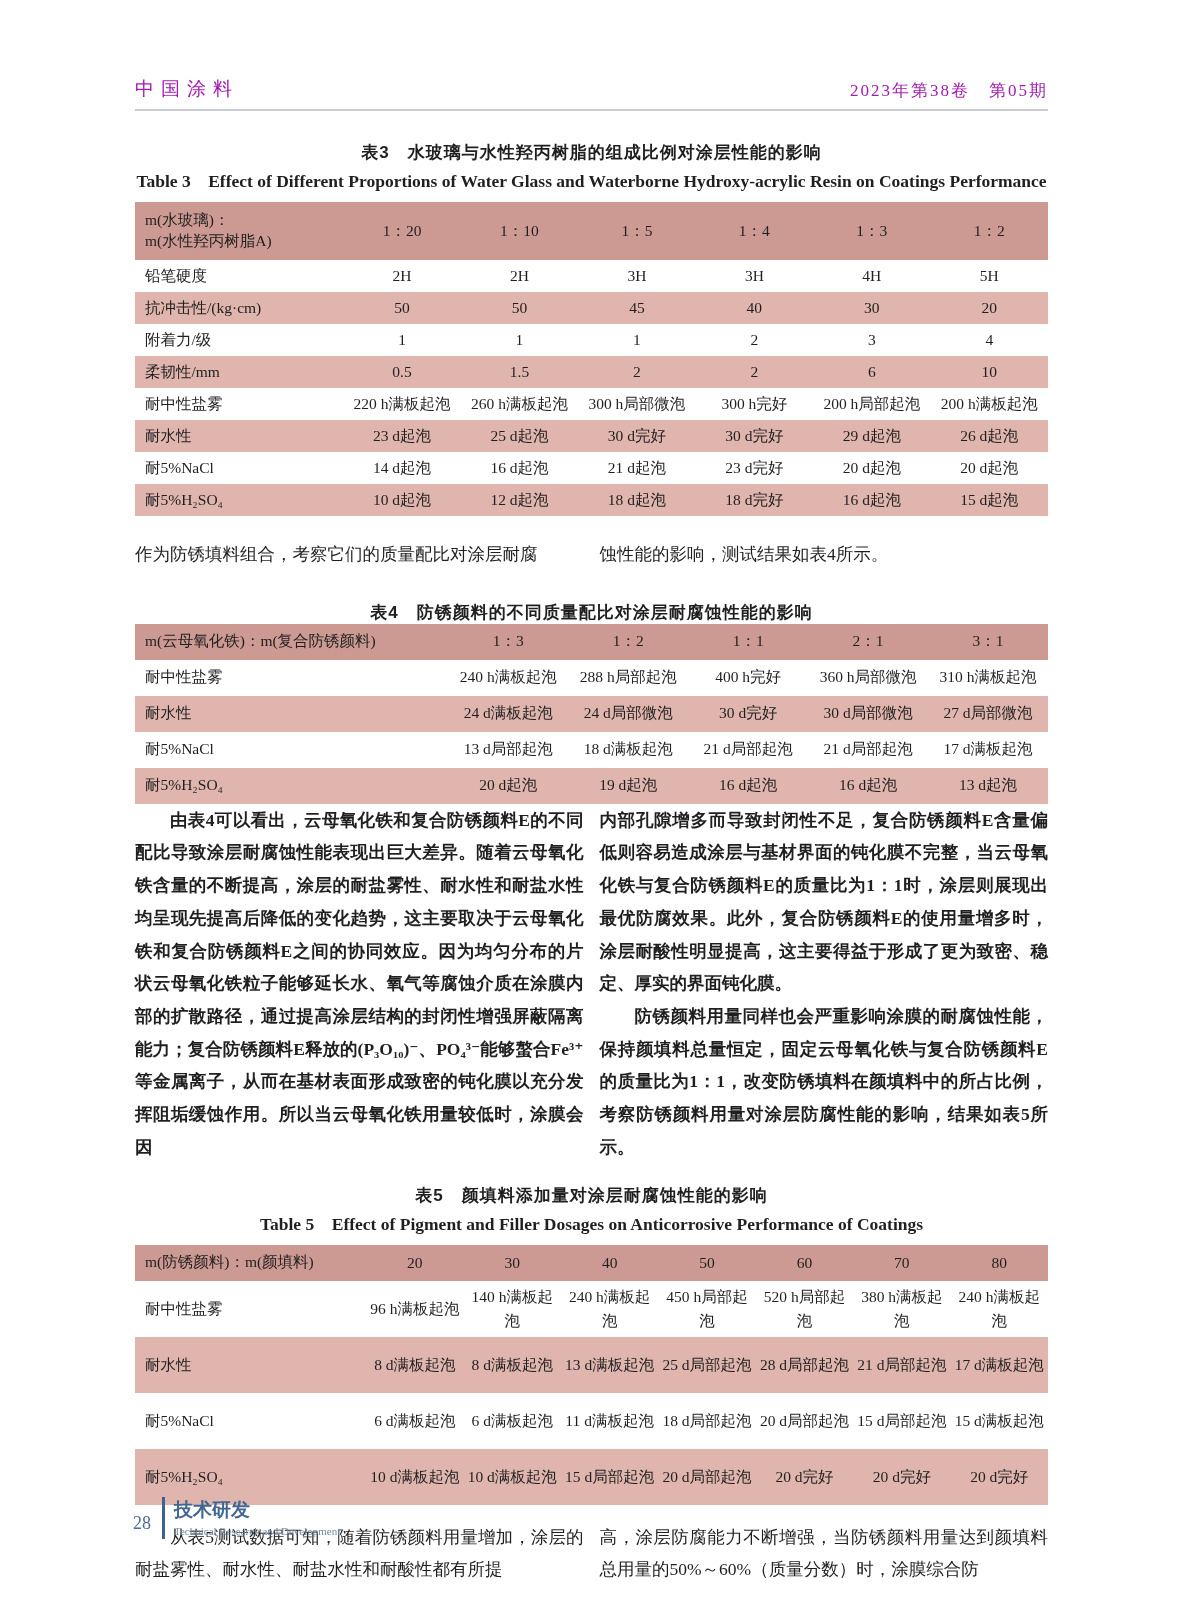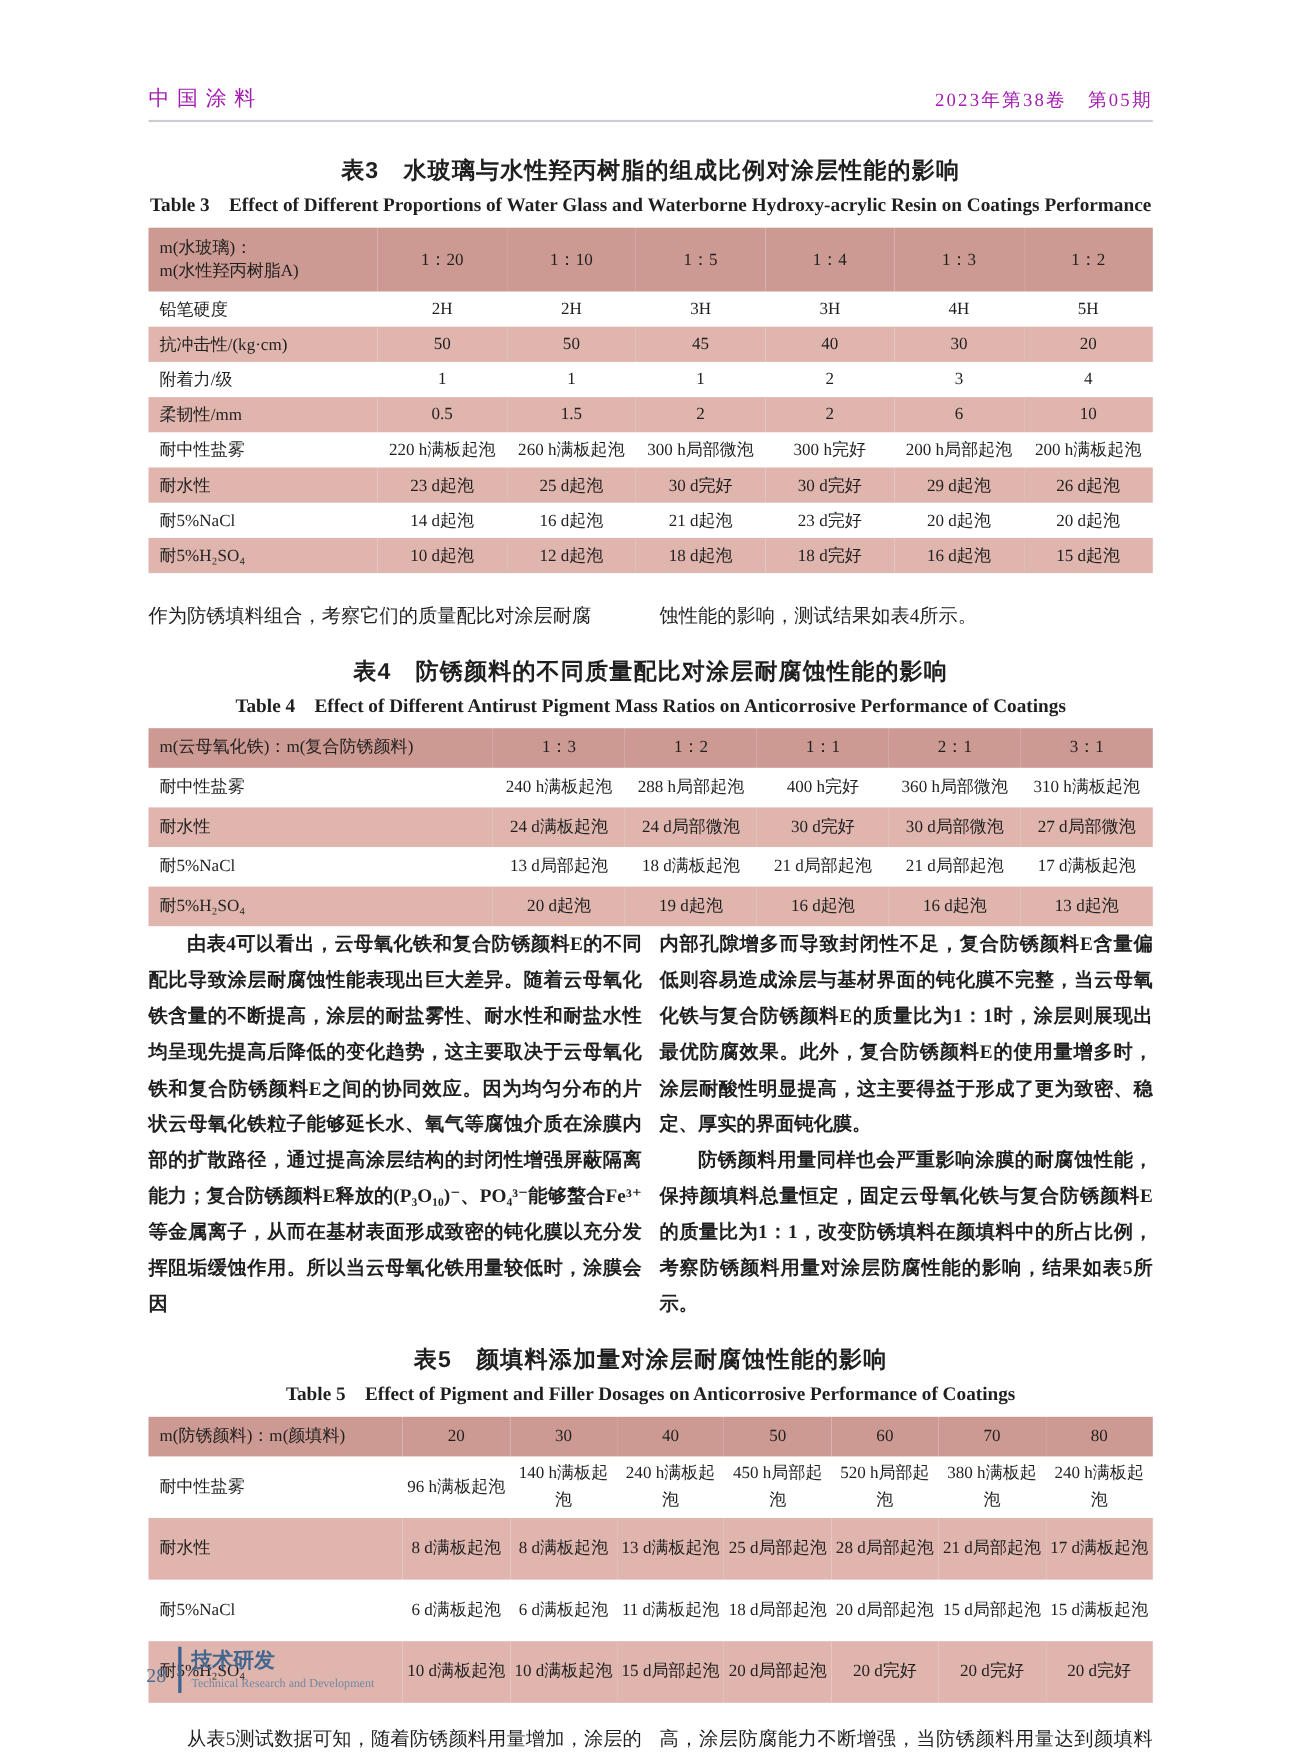--- a/index.html
+++ b/index.html
@@ -7,25 +7,25 @@
   .page { width:1187px; height:1600px; position:relative; box-sizing:border-box;
           padding:76px 139px 0 135px; overflow:hidden; background:#fff; }
 
   
   .header-bar { display:flex; justify-content:space-between; align-items:flex-end;
                 border-bottom:2px solid #c9cdd2; padding-bottom:7px; color:#a21caf; }
   .journal-name { font-size:19px; letter-spacing:7px; }
   .issue-info { font-size:17px; letter-spacing:2px; }
 
   
-  .cap-cn { text-align:center; font-weight:bold; font-size:21px; letter-spacing:1px;
+  .cap-cn { text-align:center; font-weight:bold; font-size:17px; letter-spacing:1px;
             font-family:"Liberation Sans","DejaVu Sans",sans-serif; }
   .cap-en { text-align:center; font-weight:bold; font-size:17.5px; margin:5px 0 9px; }
   .t3-caps { margin-top:30px; }
-  .t4-caps { margin-top:20px; }
+  .t4-caps { margin-top:30px; }
   .t5-caps { margin-top:20px; }
 
   
   table { width:100%; border-collapse:collapse; font-size:15.5px; table-layout:fixed; }
   th,td { font-weight:normal; text-align:center; padding:3px 2px; vertical-align:middle; }
   thead tr { background:#cd9a93; }
   tbody tr:nth-child(even) { background:#dfb5ae; }
   th.label-col, td.label-col { text-align:left; padding-left:10px; white-space:pre-line; }
 
   .t3 thead th { height:52px; }
@@ -164,21 +164,20 @@
     <div class="col">
         <p>作为防锈填料组合，考察它们的质量配比对涂层耐腐</p>
       </div>
     <div class="col">
         <p>蚀性能的影响，测试结果如表4所示。</p>
       </div>
   </div>
 
   <div class="t4-caps">
     <div class="cap-cn">表4　防锈颜料的不同质量配比对涂层耐腐蚀性能的影响</div>
-    <div class="cap-en">Table 4　Effect of Different Antirust Pigment Mass Ratios on Anticorrosive Performance of Coatings</div>
   </div>
   <table class="t4">
       <thead>
         <tr>
           <th class="label-col">m(云母氧化铁)：m(复合防锈颜料)</th>
           <th>1：3</th>
           <th>1：2</th>
           <th>1：1</th>
           <th>2：1</th>
           <th>3：1</th>

